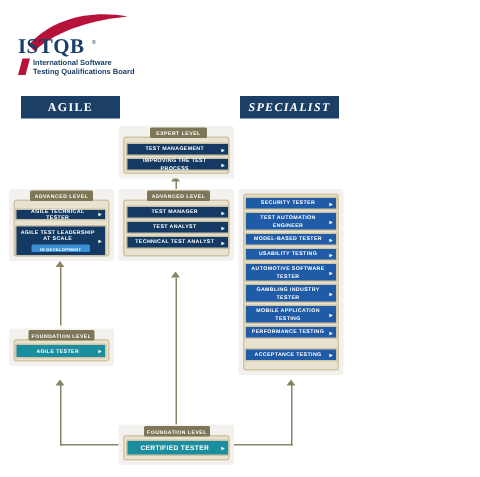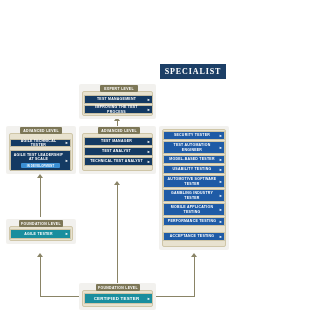--- a/index.html
+++ b/index.html
@@ -20,21 +20,21 @@
   .colhead{
     position:absolute;height:15px;
     background:#1c3f66;
     color:#ffffff;
     font-size:8px;font-weight:bold;letter-spacing:.9px;
     display:flex;align-items:center;justify-content:center;
     font-family:"Liberation Serif", serif;
   }
   #head-agile{left:14px;top:64px;width:66px;}
   #head-core{left:86px;top:64px;width:64px;}
-  #head-spec{left:160px;top:64px;width:66px;}
+  #head-spec{left:160px;top:64px;width:66px;font-style:italic;}
 
   
   .conn{position:absolute;background:#8a8466;}
   .vline{width:1px;}
   .hline{height:1px;}
   .arrow{
     position:absolute;width:0;height:0;
     border-left:3px solid transparent;
     border-right:3px solid transparent;
     border-bottom:4px solid #8a8466;
@@ -92,21 +92,32 @@
     font-size:2.8px;font-weight:bold;letter-spacing:.2px;
     display:flex;align-items:center;justify-content:center;
     border-radius:1px;
   }
 </style>
 </head>
 <body>
 
 <div class="stage">
 
-
+  <div class="logo">
+    <svg width="105" height="45" viewBox="0 0 105 45" xmlns="http://www.w3.org/2000/svg">
+      <path d="M10 22 C 28 2, 56 -1, 76 3 C 56 5, 30 11, 14 26 Z" fill="#b6123a"></path>
+      <text x="3" y="27" font-family="Liberation Serif, serif" font-size="14" font-weight="bold" fill="#1c3f66" letter-spacing="0.3">ISTQB</text>
+      <text x="52" y="21" font-family="Liberation Serif, serif" font-size="4" fill="#1c3f66">®</text>
+      <path d="M6 31 L11 31 L8 42 L3 42 Z" fill="#b6123a"></path>
+      <text x="13" y="35" font-family="Liberation Sans, sans-serif" font-size="5" font-weight="bold" fill="#1c3f66">International Software</text>
+      <text x="13" y="41" font-family="Liberation Sans, sans-serif" font-size="5" font-weight="bold" fill="#1c3f66">Testing Qualifications Board</text>
+    </svg>
+  </div>
+
+  <div class="colhead" id="head-agile">AGILE</div>
   <div class="colhead" id="head-spec">SPECIALIST</div>
 
   <div class="conn vline" style="left:117px;top:185px;height:98px;"></div>
   <div class="arrow" style="left:114px;top:181px;"></div>
 
   <div class="conn vline" style="left:117px;top:120px;height:6px;"></div>
   <div class="arrow" style="left:114px;top:117px;"></div>
 
   <div class="conn vline" style="left:40px;top:177px;height:40px;"></div>
   <div class="arrow" style="left:37px;top:174px;"></div>

